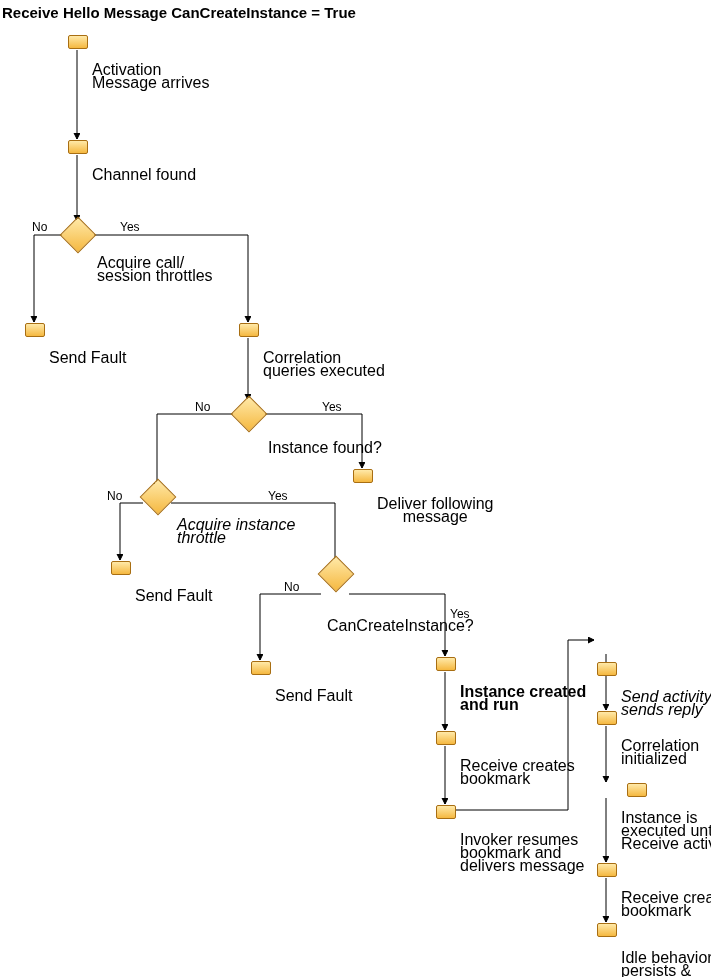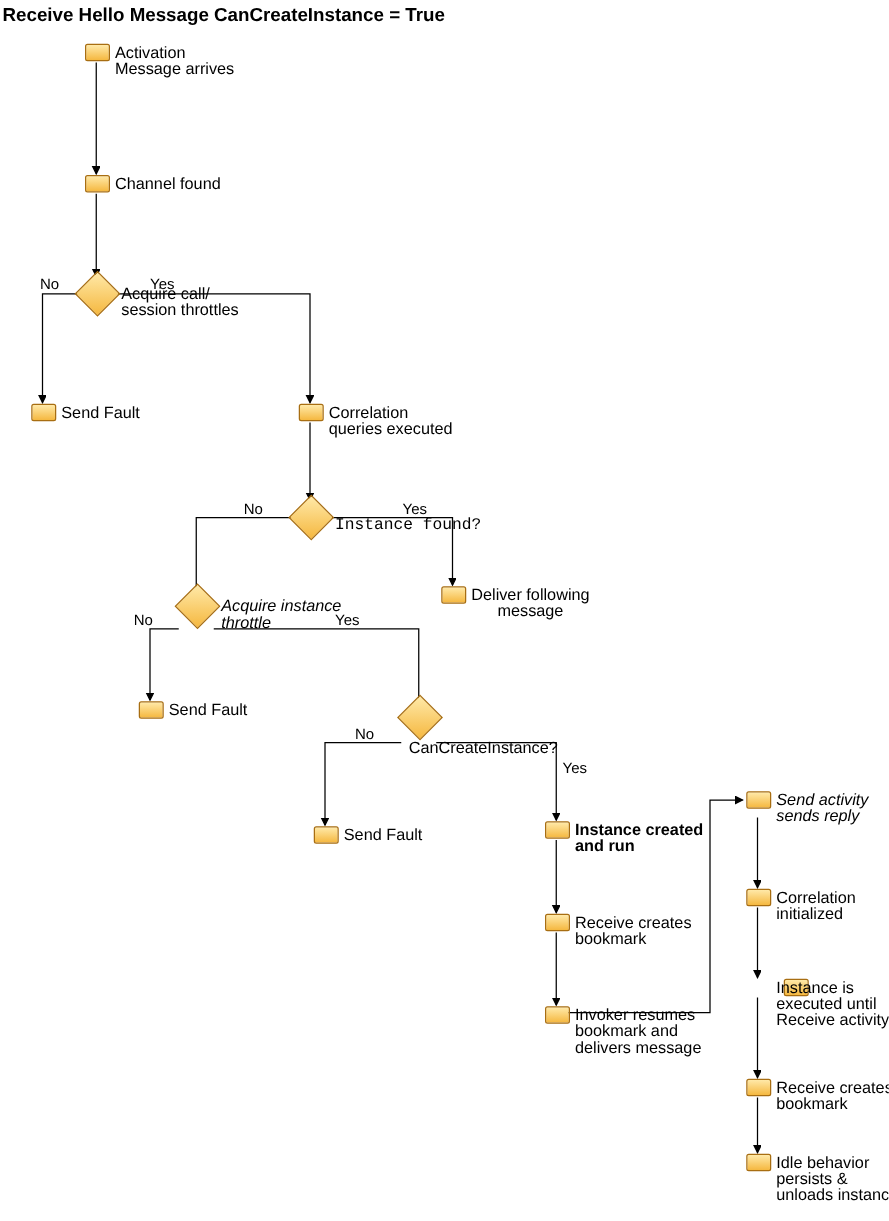--- a/index.html
+++ b/index.html
@@ -25,23 +25,24 @@
     width: 18px;
     height: 12px;
     background: linear-gradient(to bottom, #ffe9a8 0%, #f5b840 100%);
     border: 1px solid #a86e12;
     border-radius: 2px;
     display: inline-block;
     vertical-align: top;
   }
   .lbl {
     position: absolute;
-    font-size: 13px;
+    font-size: 16px;
     line-height: 13px;
     white-space: nowrap;
+    margin-top: 28px;
   }
   .diamond {
     width: 24px;
     height: 24px;
     transform: rotate(45deg);
     background: linear-gradient(135deg, #ffe9a8 0%, #f5b840 100%);
     border: 1px solid #a86e12;
     display: inline-block;
   }
   .edge-lbl {
@@ -136,31 +137,31 @@
   <span class="lbl" style="left:24px; top:0;">Send Fault</span>
 </div>
 
 <div class="node" style="left:239px; top:323px;">
   <span class="box"></span>
   <span class="lbl" style="left:24px; top:0;">Correlation<br>queries executed</span>
 </div>
 
 <div class="node" style="left:236px; top:401px;">
   <span class="diamond"></span>
-  <span class="lbl" style="left:32px; top:12px;font-family:Liberation Mono, monospace;">Instance found?</span>
+  <span class="lbl" style="left:32px; top:12px;">Instance found?</span>
 </div>
 <div class="edge-lbl" style="left:195px; top:400px;">No</div>
 <div class="edge-lbl" style="left:322px; top:400px;">Yes</div>
 
 <div class="node" style="left:353px; top:469px;text-align:center;">
   <span class="box"></span>
   <span class="lbl" style="left:24px; top:0;">Deliver following<br>message</span>
 </div>
 
-<div class="node" style="left:145px; top:472px;font-style:italic;">
+<div class="node" style="left:145px; top:484px;font-style:italic;">
   <span class="diamond"></span>
   <span class="lbl" style="left:32px; top:6px;">Acquire instance<br>throttle</span>
 </div>
 <div class="edge-lbl" style="left:107px; top:489px;">No</div>
 <div class="edge-lbl" style="left:268px; top:489px;">Yes</div>
 
 <div class="node" style="left:111px; top:561px;">
   <span class="box"></span>
   <span class="lbl" style="left:24px; top:0;">Send Fault</span>
 </div>
@@ -185,21 +186,21 @@
 <div class="node" style="left:436px; top:731px;">
   <span class="box"></span>
   <span class="lbl" style="left:24px; top:0;">Receive creates<br>bookmark</span>
 </div>
 
 <div class="node" style="left:436px; top:805px;">
   <span class="box"></span>
   <span class="lbl" style="left:24px; top:0;">Invoker resumes<br>bookmark and<br>delivers message</span>
 </div>
 
-<div class="node" style="left:597px; top:633px;font-style:italic;">
+<div class="node" style="left:597px; top:662px;font-style:italic;">
   <span class="box"></span>
   <span class="lbl" style="left:24px; top:0;">Send activity<br>sends reply</span>
 </div>
 
 <div class="node" style="left:597px; top:711px;">
   <span class="box"></span>
   <span class="lbl" style="left:24px; top:0;">Correlation<br>initialized</span>
 </div>
 
 <div class="node" style="left:597px; top:783px;padding-left:30px;">

